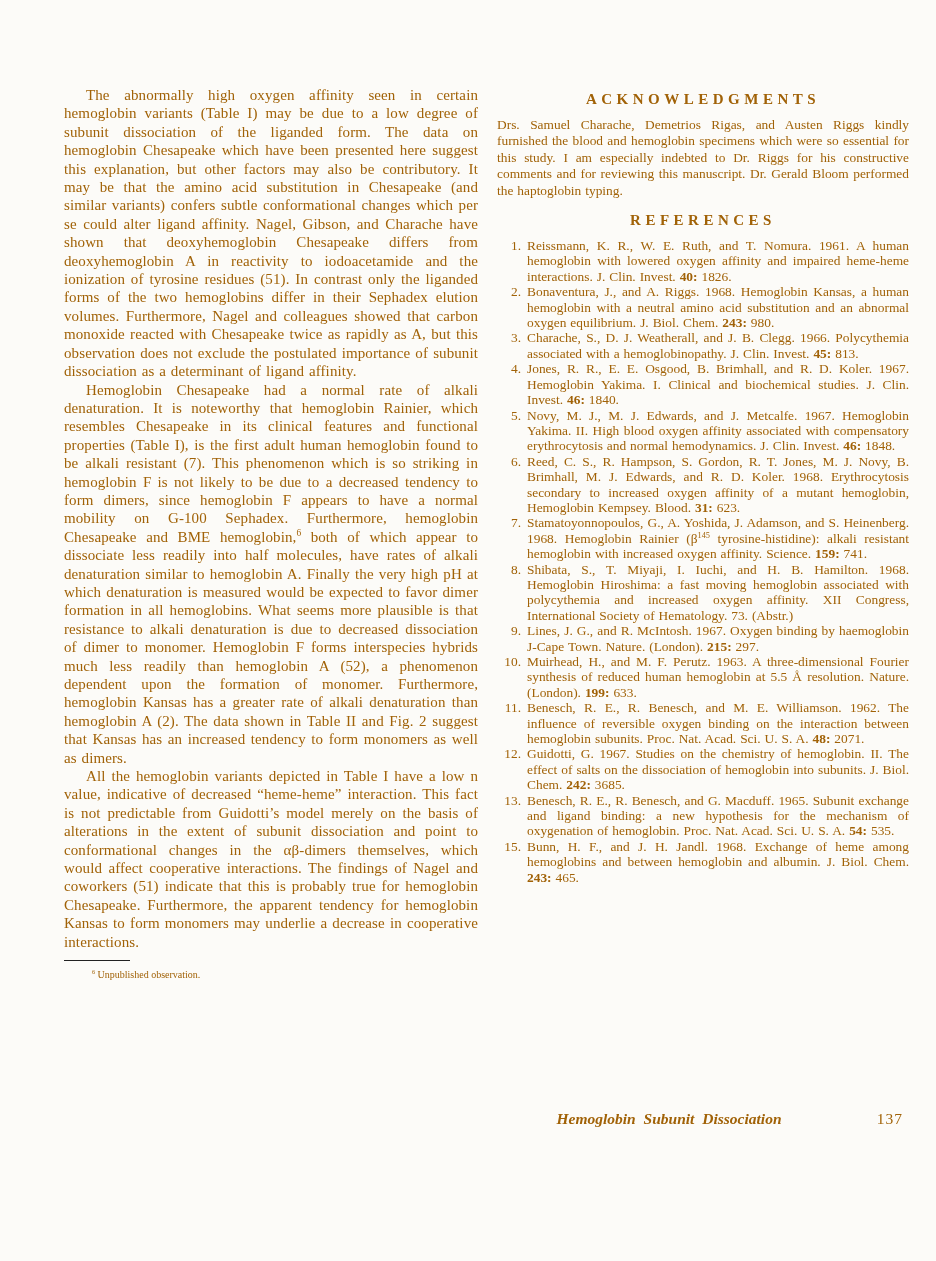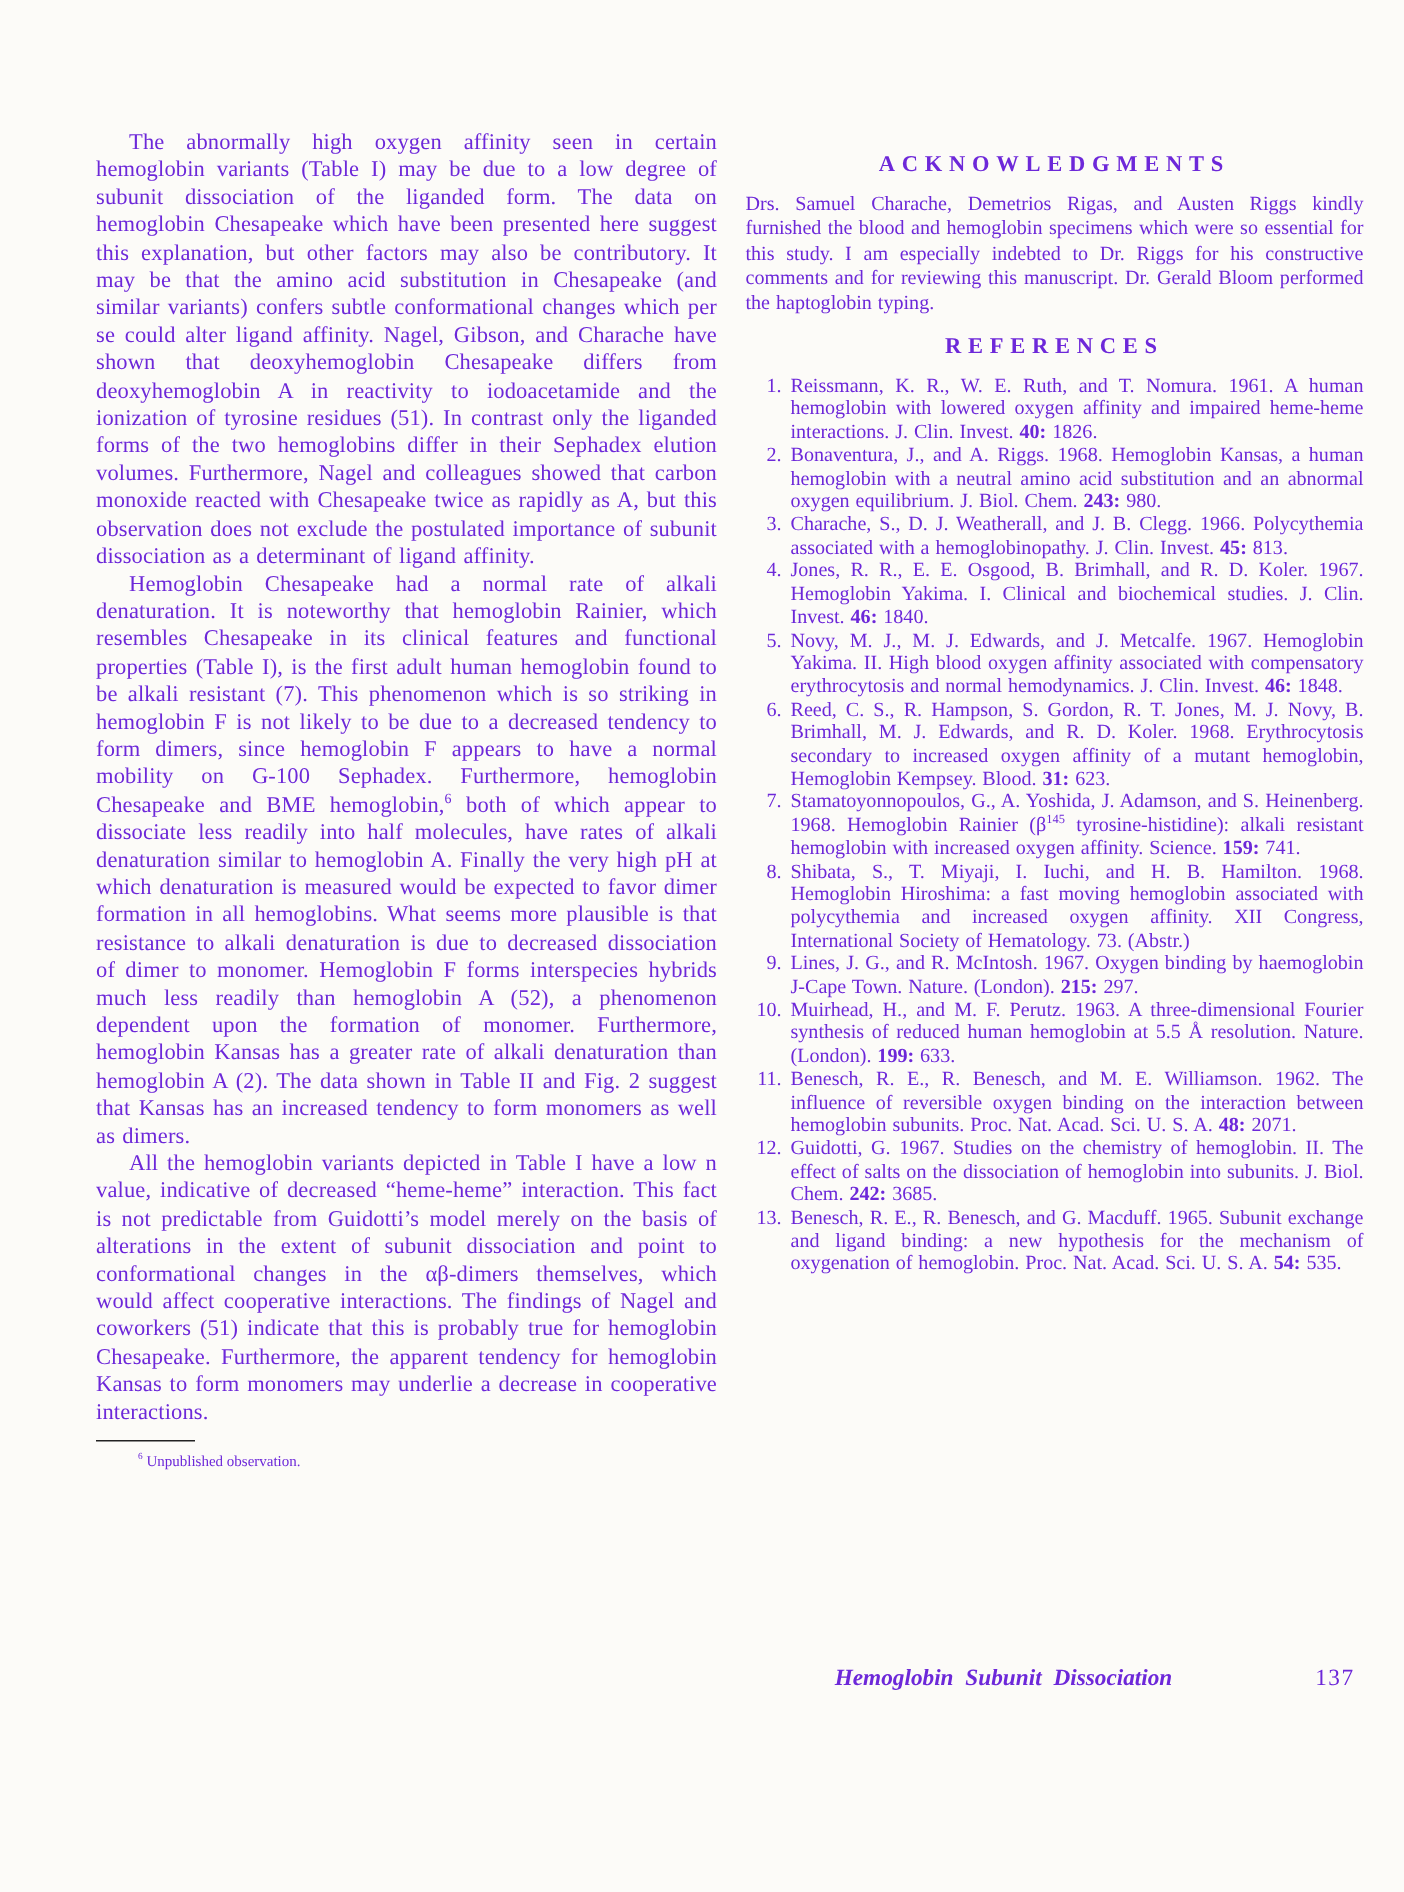--- a/index.html
+++ b/index.html
@@ -3,37 +3,37 @@
 <meta charset="utf-8">
 <style>
   html,body{margin:0;padding:0;}
   body{
     width:936px;height:1261px;
     background:#e9e9e9;
     font-family:"Liberation Serif","DejaVu Serif",serif;
   }
   .page{
     position:relative;width:936px;height:1261px;
-    background:#fcfbf8;color:#6d28d9;overflow:hidden;
+    background:#fcfbf8;color:#a16207;overflow:hidden;
     -webkit-font-smoothing:antialiased;
   }
   .col-left{position:absolute;left:64px;top:86px;width:414px;}
   .col-right{position:absolute;left:497px;top:86px;width:412px;}
   p.body{
     font-size:15px;line-height:18.4px;text-align:justify;
     margin:0;text-indent:22px;letter-spacing:.1px;word-spacing:1px;
   }
   .it{}
   .bd{font-weight:bold;}
   sup{font-size:.62em;line-height:0;vertical-align:super;}
   .fn-rule{width:66px;border:0;border-top:1.6px solid #222;margin:9px 0 6px 0;}
   .footnote{font-size:10px;line-height:16px;margin:0;text-indent:28px;}
   h2.section{
     font-size:15px;font-weight:600;letter-spacing:4.5px;
-    text-align:center;margin:16px 0 9px 0;
+    text-align:center;margin:5px 0 9px 0;
   }
   .ack{
     font-size:13.4px;line-height:16.4px;text-align:justify;
     margin:0;word-spacing:.6px;
   }
   h2.refs-head{margin-top:13px;margin-bottom:9px;}
   .ref{display:flex;font-size:13.4px;line-height:15.4px;margin:0;}
   .ref-num{flex:none;width:24px;text-align:right;padding-right:6px;}
   .ref-body{flex:1;text-align:justify;word-spacing:.6px;}
   .footer{position:absolute;left:497px;top:1110px;width:412px;height:20px;}
@@ -110,20 +110,24 @@
           <span class="ref-body"><span>Benesch, R. E., R. Benesch, and M. E. Williamson. 1962. The influence of reversible oxygen binding on the interaction between hemoglobin subunits. </span><span class="it">Proc. Nat. Acad. Sci. U. S. A.</span><span> </span><span class="bd">48:</span><span> 2071.</span></span>
         </div>
         <div class="ref">
           <span class="ref-num">12.</span>
           <span class="ref-body"><span>Guidotti, G. 1967. Studies on the chemistry of hemoglobin. II. The effect of salts on the dissociation of hemoglobin into subunits. </span><span class="it">J. Biol. Chem.</span><span> </span><span class="bd">242:</span><span> 3685.</span></span>
         </div>
         <div class="ref">
           <span class="ref-num">13.</span>
           <span class="ref-body"><span>Benesch, R. E., R. Benesch, and G. Macduff. 1965. Subunit exchange and ligand binding: a new hypothesis for the mechanism of oxygenation of hemoglobin. </span><span class="it">Proc. Nat. Acad. Sci. U. S. A.</span><span> </span><span class="bd">54:</span><span> 535.</span></span>
         </div>
+        <div class="ref">
+          <span class="ref-num">15.</span>
+          <span class="ref-body"><span>Bunn, H. F., and J. H. Jandl. 1968. Exchange of heme among hemoglobins and between hemoglobin and albumin. </span><span class="it">J. Biol. Chem.</span><span> </span><span class="bd">243:</span><span> 465.</span></span>
+        </div>
       </div>
   </div>
 
   <div class="footer">
     <span class="running-title">Hemoglobin Subunit Dissociation</span>
     <span class="page-number">137</span>
   </div>
 
 </div>
 

